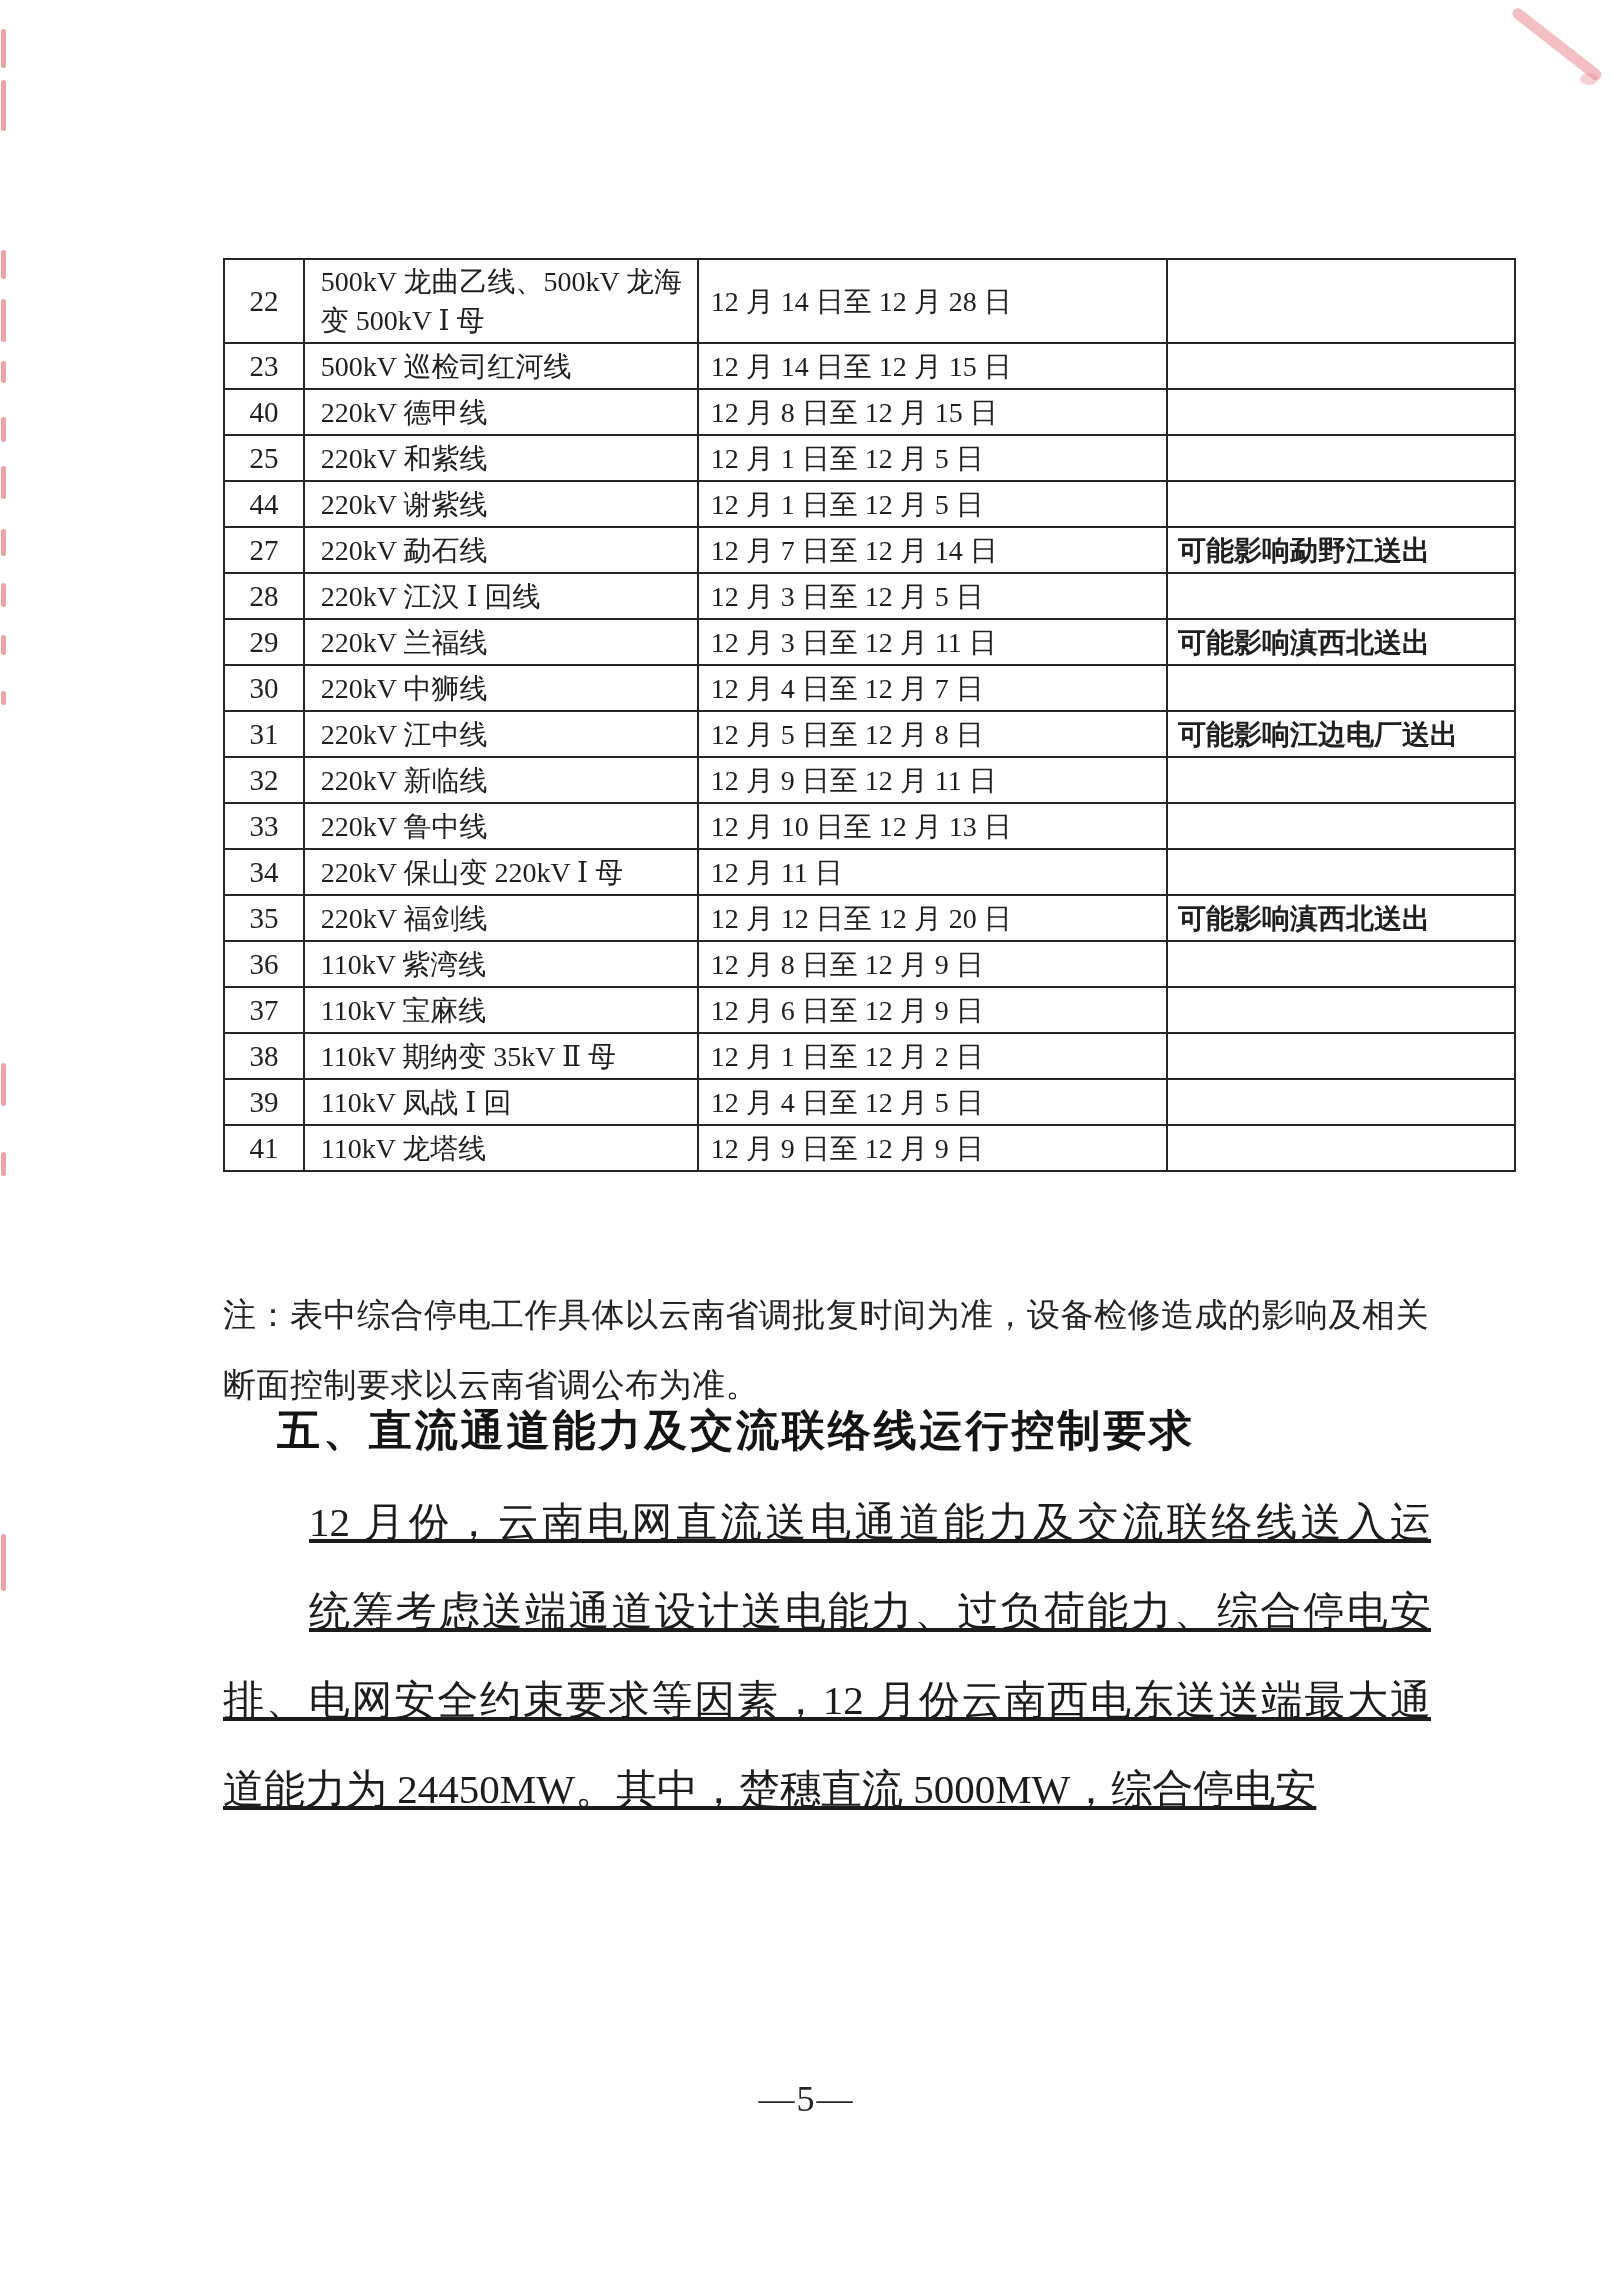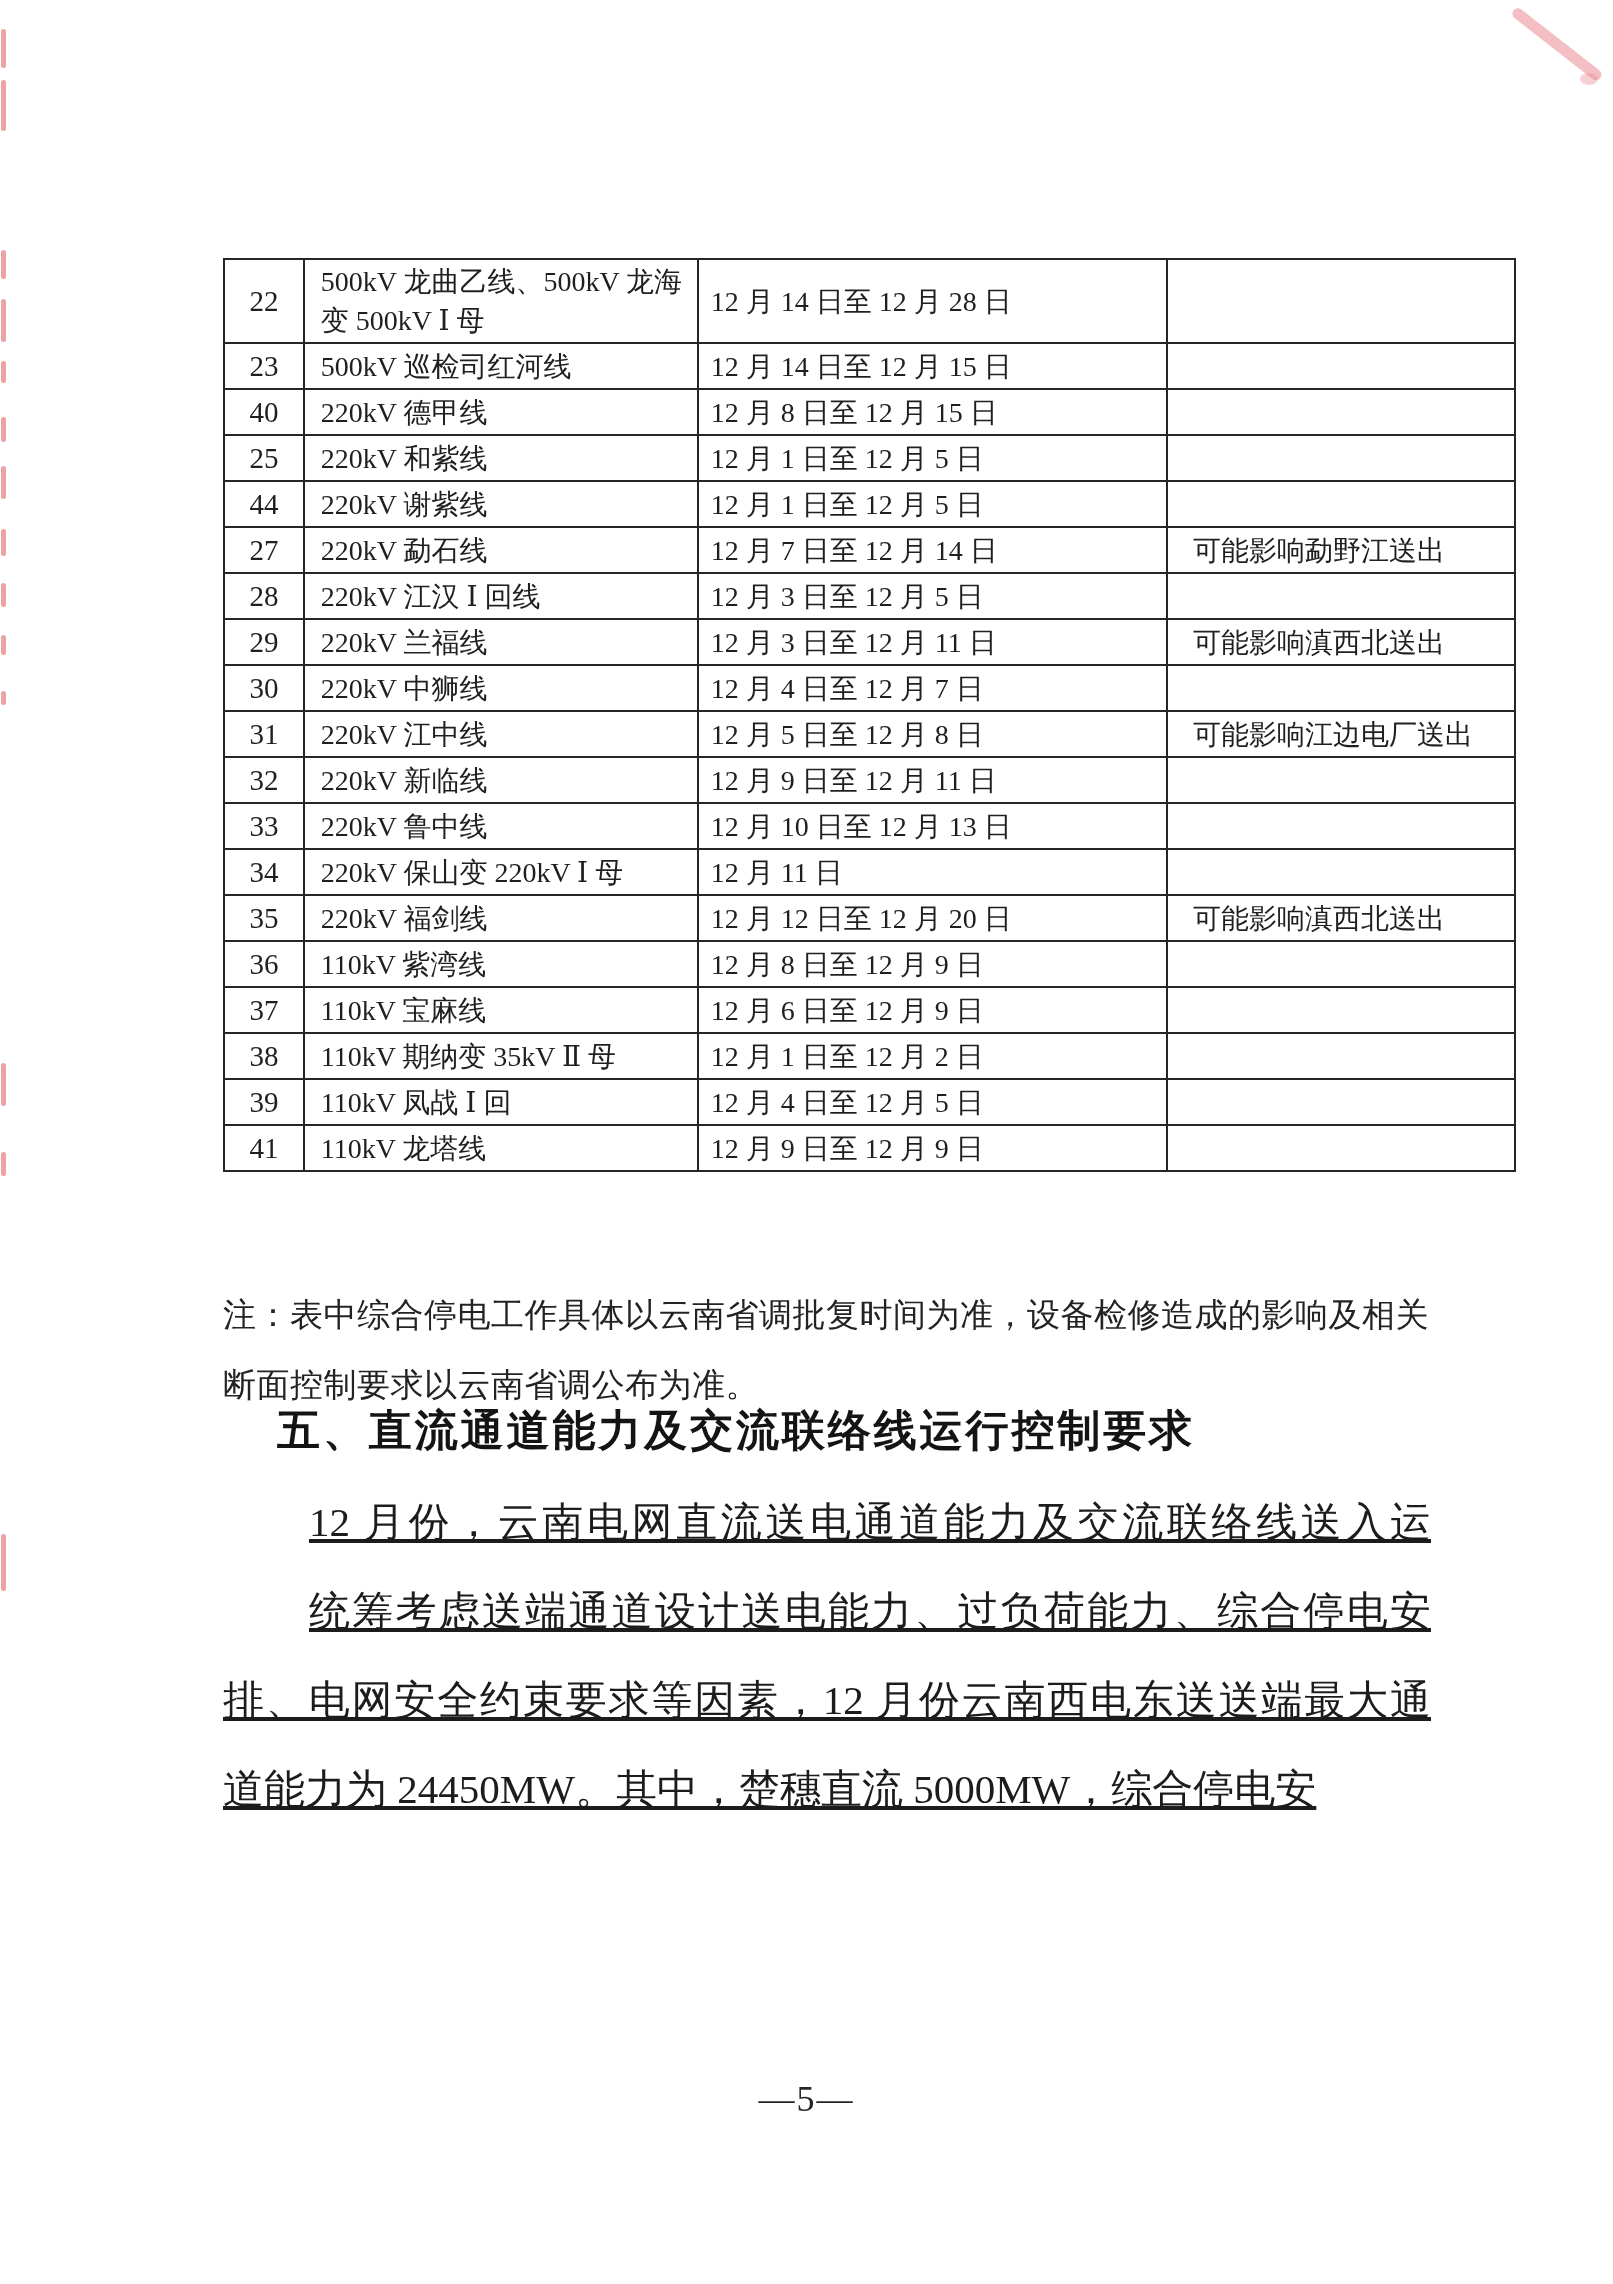--- a/index.html
+++ b/index.html
@@ -15,21 +15,21 @@
   }
   .outage-table tr{height:46px;}
   .outage-table td{
     border:2px solid #262626;font-size:28px;line-height:39px;
     vertical-align:middle;padding:2px 5.9px 2px 13.7px;
     overflow:hidden;
   }
   .outage-table td.no{text-align:center;padding:2px 4px;font-size:29px;}
   .outage-table td.name{padding-left:15.7px;padding-right:9.8px;}
   .outage-table td.date{padding-left:11.8px;}
-  .outage-table td.note{padding-left:25px;}
+  .outage-table td.note{padding-left:10px;font-weight:bold;}
   
   .footnote{
     position:absolute;left:223px;top:1280px;width:1243px;
     font-size:33px;letter-spacing:0.5px;color:#232323;
   }
   .footnote .fn-line{height:70px;line-height:70px;white-space:nowrap;}
   
   .section-heading{
     position:absolute;left:277px;top:1402px;
     font-family:"Liberation Sans","DejaVu Sans",sans-serif;

